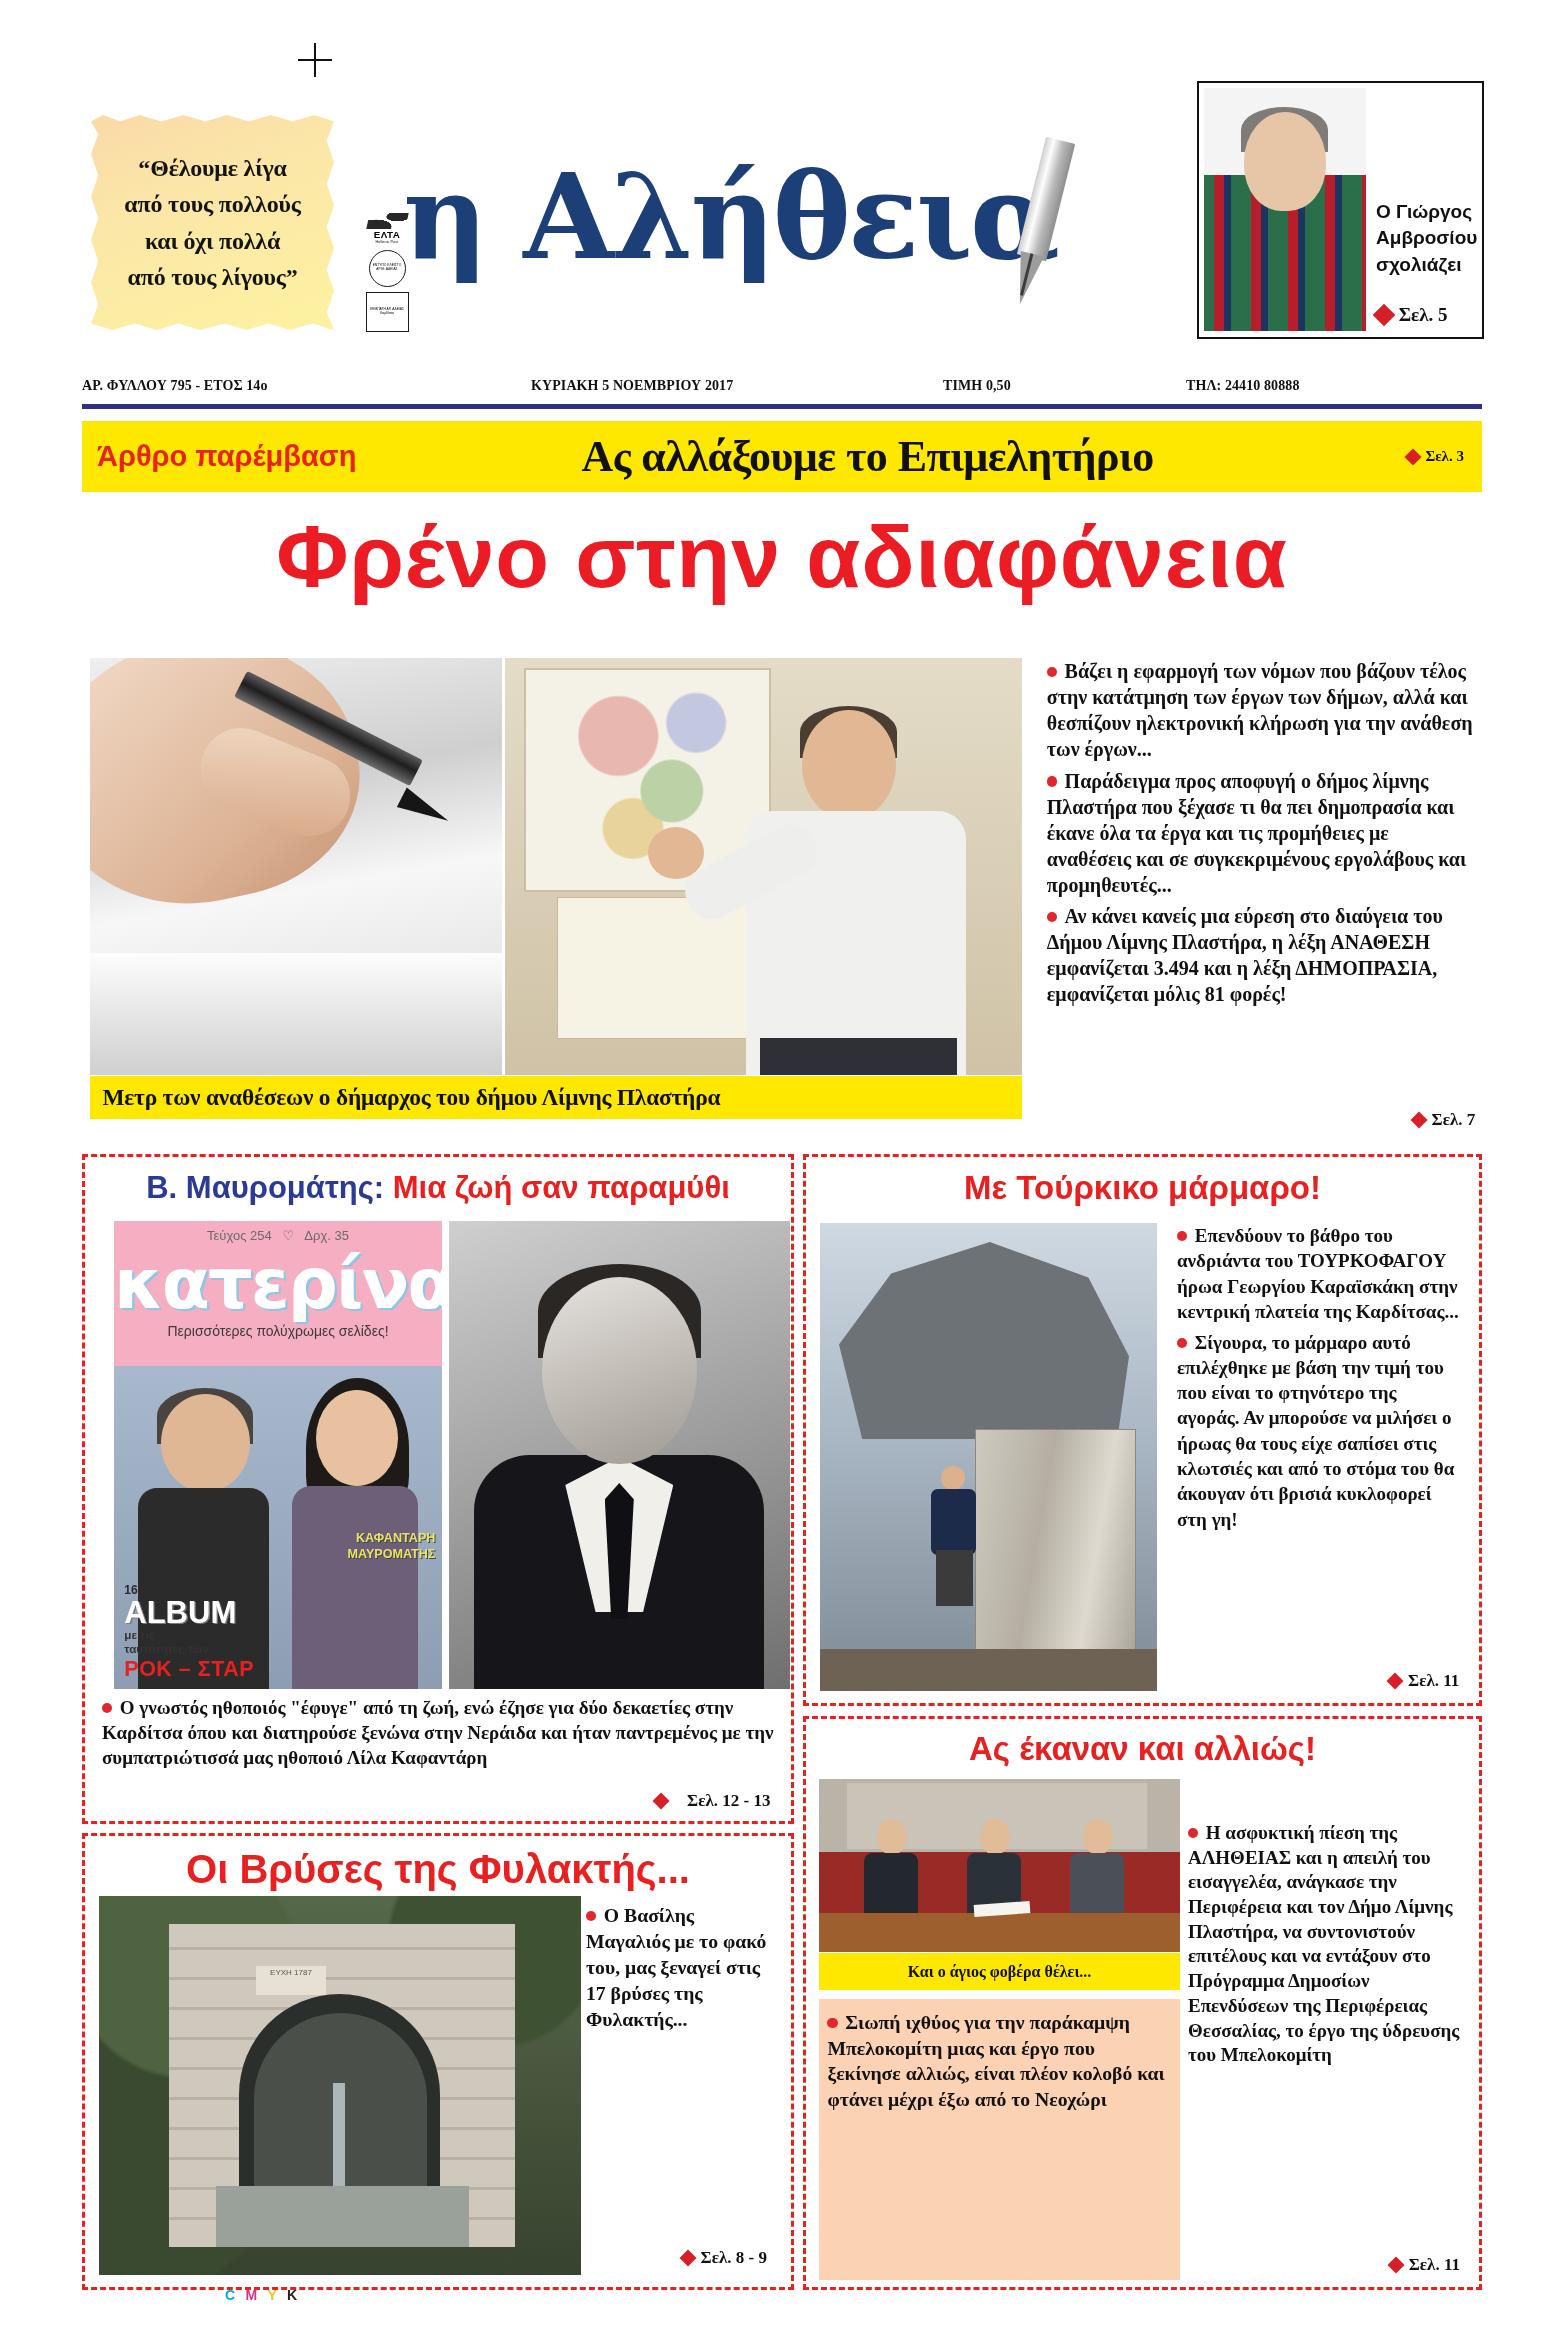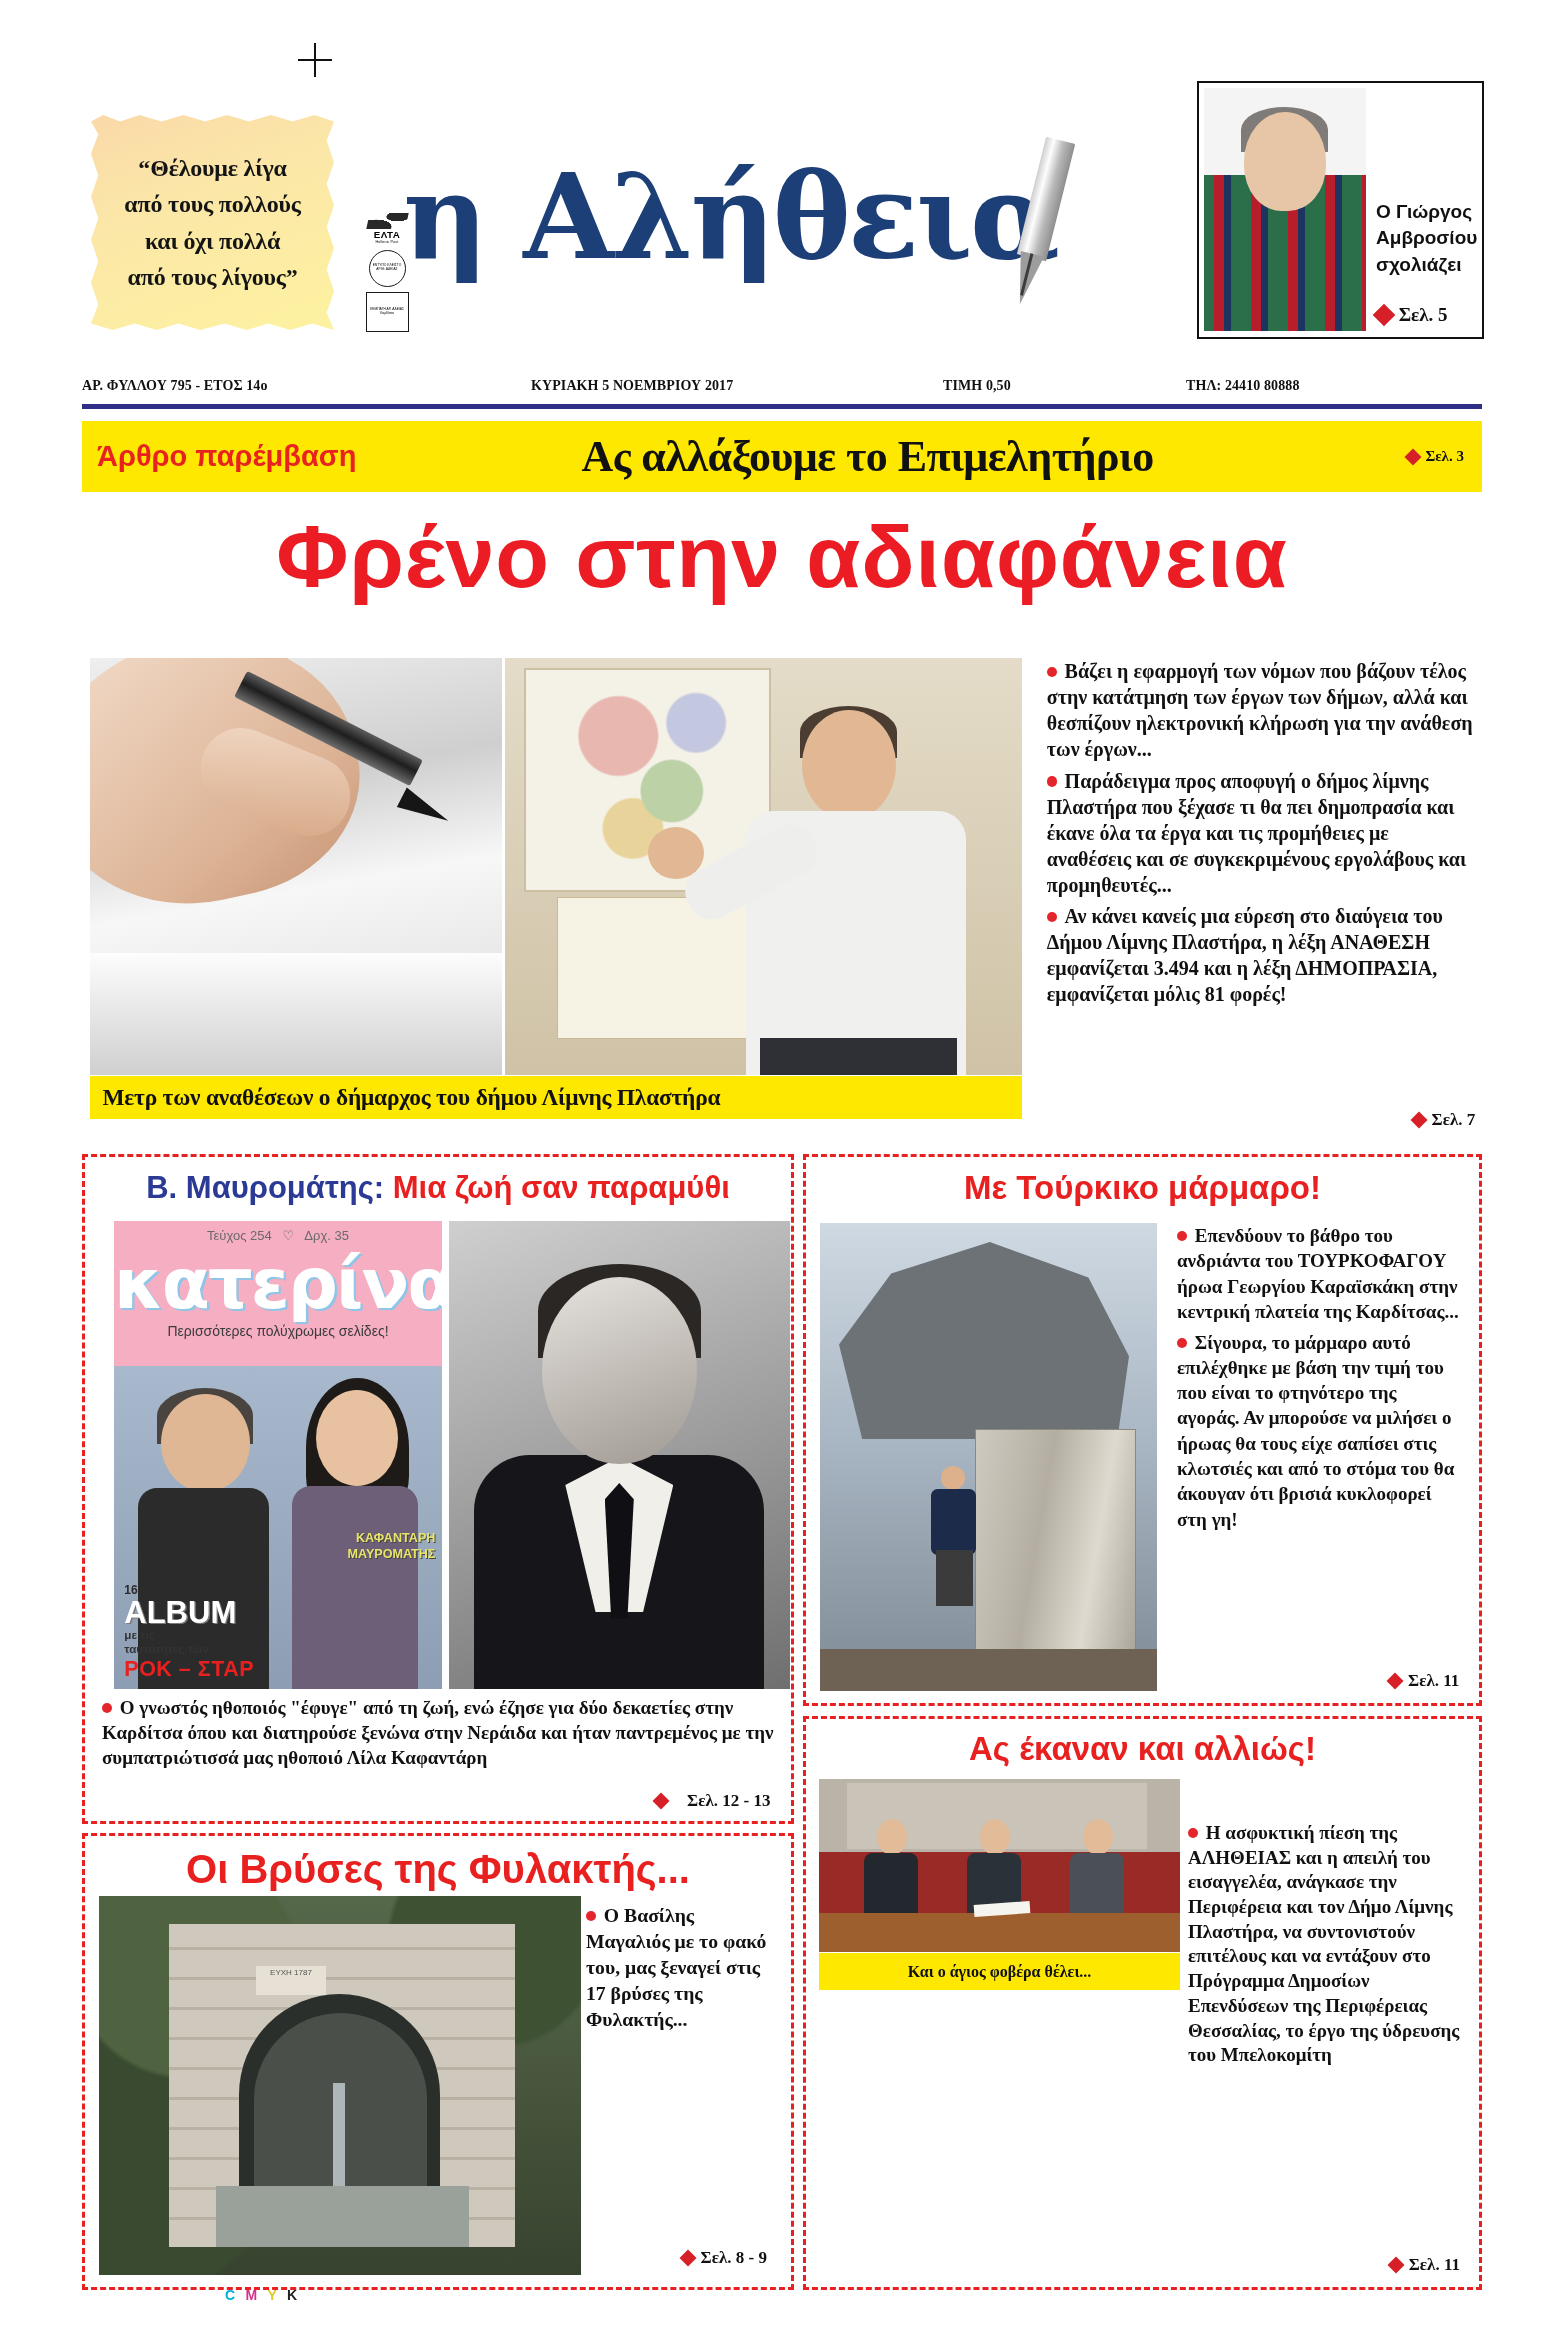--- a/index.html
+++ b/index.html
@@ -515,20 +515,23 @@
           <div class="mb"></div>
         </div>
       <div class="m m3">
           <div class="mh"></div>
           <div class="mb"></div>
         </div>
       <div class="table"></div>
       <div class="paper"></div>
     </div>
     <div class="allios-cap">Και ο άγιος φοβέρα θέλει...</div>
+    <div class="allios-peach">
+      <p class="bullet-p"><span class="dot"></span><span>Σιωπή ιχθύος για την παράκαμψη Μπελοκομίτη μιας και έργο που ξεκίνησε αλλιώς, είναι πλέον κολοβό και φτάνει μέχρι έξω από το Νεοχώρι</span></p>
+    </div>
     <div class="allios-col">
       <p class="bullet-p"><span class="dot"></span><span>Η ασφυκτική πίεση της ΑΛΗΘΕΙΑΣ και η απειλή του εισαγγελέα, ανάγκασε την Περιφέρεια και τον Δήμο Λίμνης Πλαστήρα, να συντονιστούν επιτέλους και να εντάξουν στο Πρόγραμμα Δημοσίων Επενδύσεων της Περιφέρειας Θεσσαλίας, το έργο της ύδρευσης του Μπελοκομίτη</span></p>
     </div>
     <div class="allios-sel">
       <span class="diamond"></span>
       <span class="sel-txt">Σελ. 11</span>
     </div>
   </div>
 
   <div class="cmyk">

